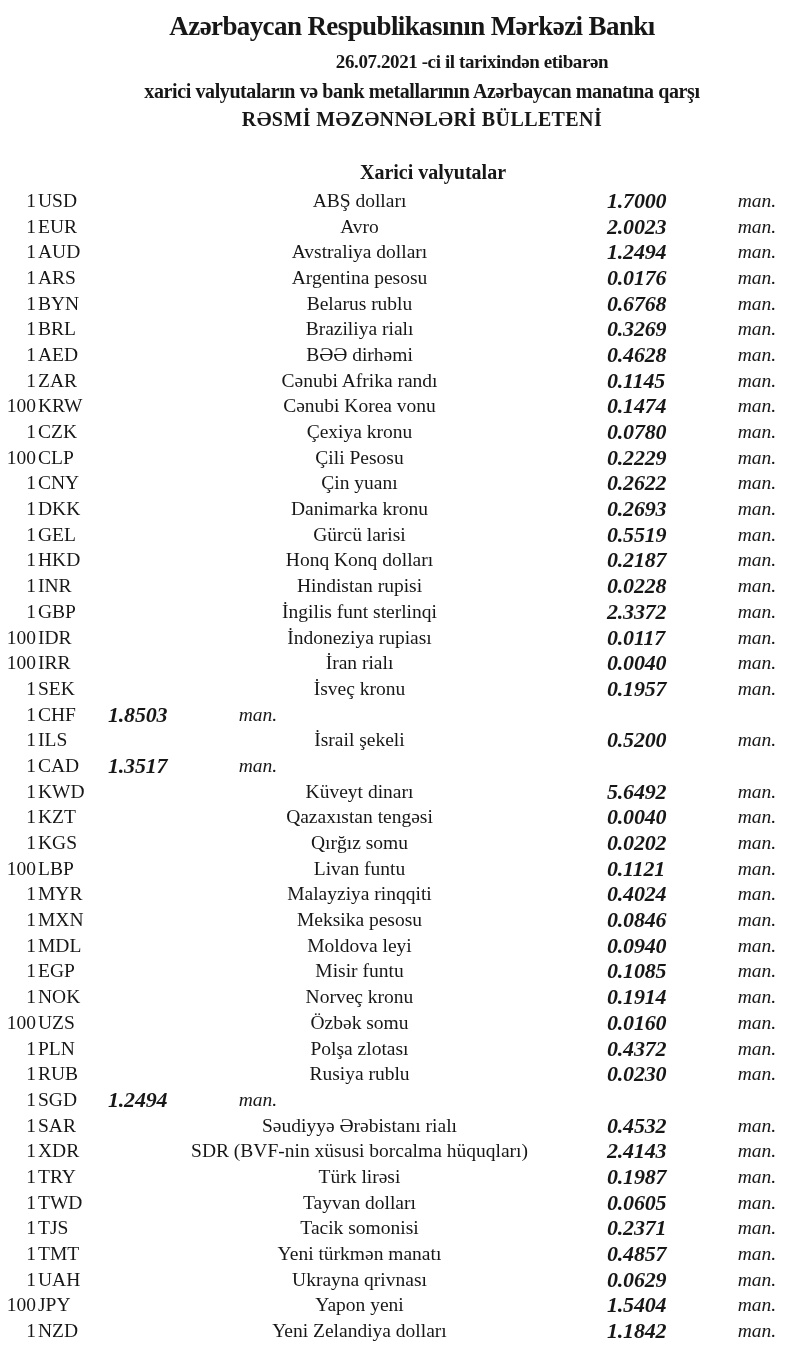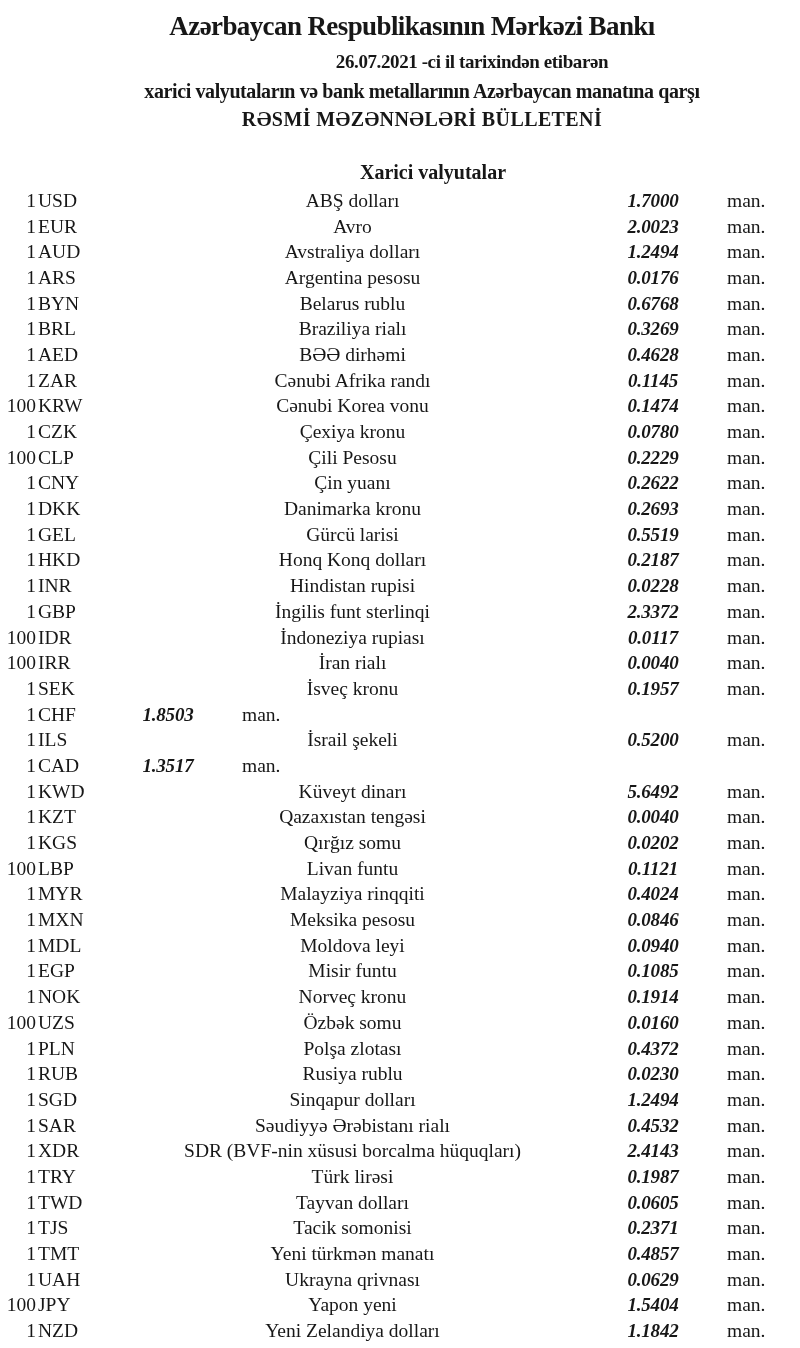--- a/index.html
+++ b/index.html
@@ -87,31 +87,31 @@
   }
   .cell-name {
     flex: 1 1 auto;
     text-align: center;
     padding-left: 4px;
     overflow: hidden;
   }
   .cell-rate {
     width: 120px;
     flex: 0 0 auto;
-    text-align: center;
+    text-align: left;
     font-weight: bold;
     font-style: italic;
-    font-size: 19px;
+    font-size: 22px;
     letter-spacing: -0.2px;
   }
   .cell-unit {
     width: 60px;
     flex: 0 0 auto;
-    margin-left: 14px;
-    text-align: left;
+    text-align: center;
+    font-style: italic;
   }
   
   .row { padding-right: 13px; }
 </style>
 </head>
 <body>
 
 <div class="page">
 
   <div class="doc-header">
@@ -398,21 +398,20 @@
     <span class="cell-qty">1</span>
     <span class="cell-code">RUB</span>
     <span class="cell-name">Rusiya rublu</span>
     <span class="cell-rate">0.0230</span>
     <span class="cell-unit">man.</span>
   </div>
 
   <div class="row">
     <span class="cell-qty">1</span>
     <span class="cell-code">SGD</span>
-    <span class="cell-name">Sinqapur dolları</span>
     <span class="cell-rate">1.2494</span>
     <span class="cell-unit">man.</span>
   </div>
 
   <div class="row">
     <span class="cell-qty">1</span>
     <span class="cell-code">SAR</span>
     <span class="cell-name">Səudiyyə Ərəbistanı rialı</span>
     <span class="cell-rate">0.4532</span>
     <span class="cell-unit">man.</span>

